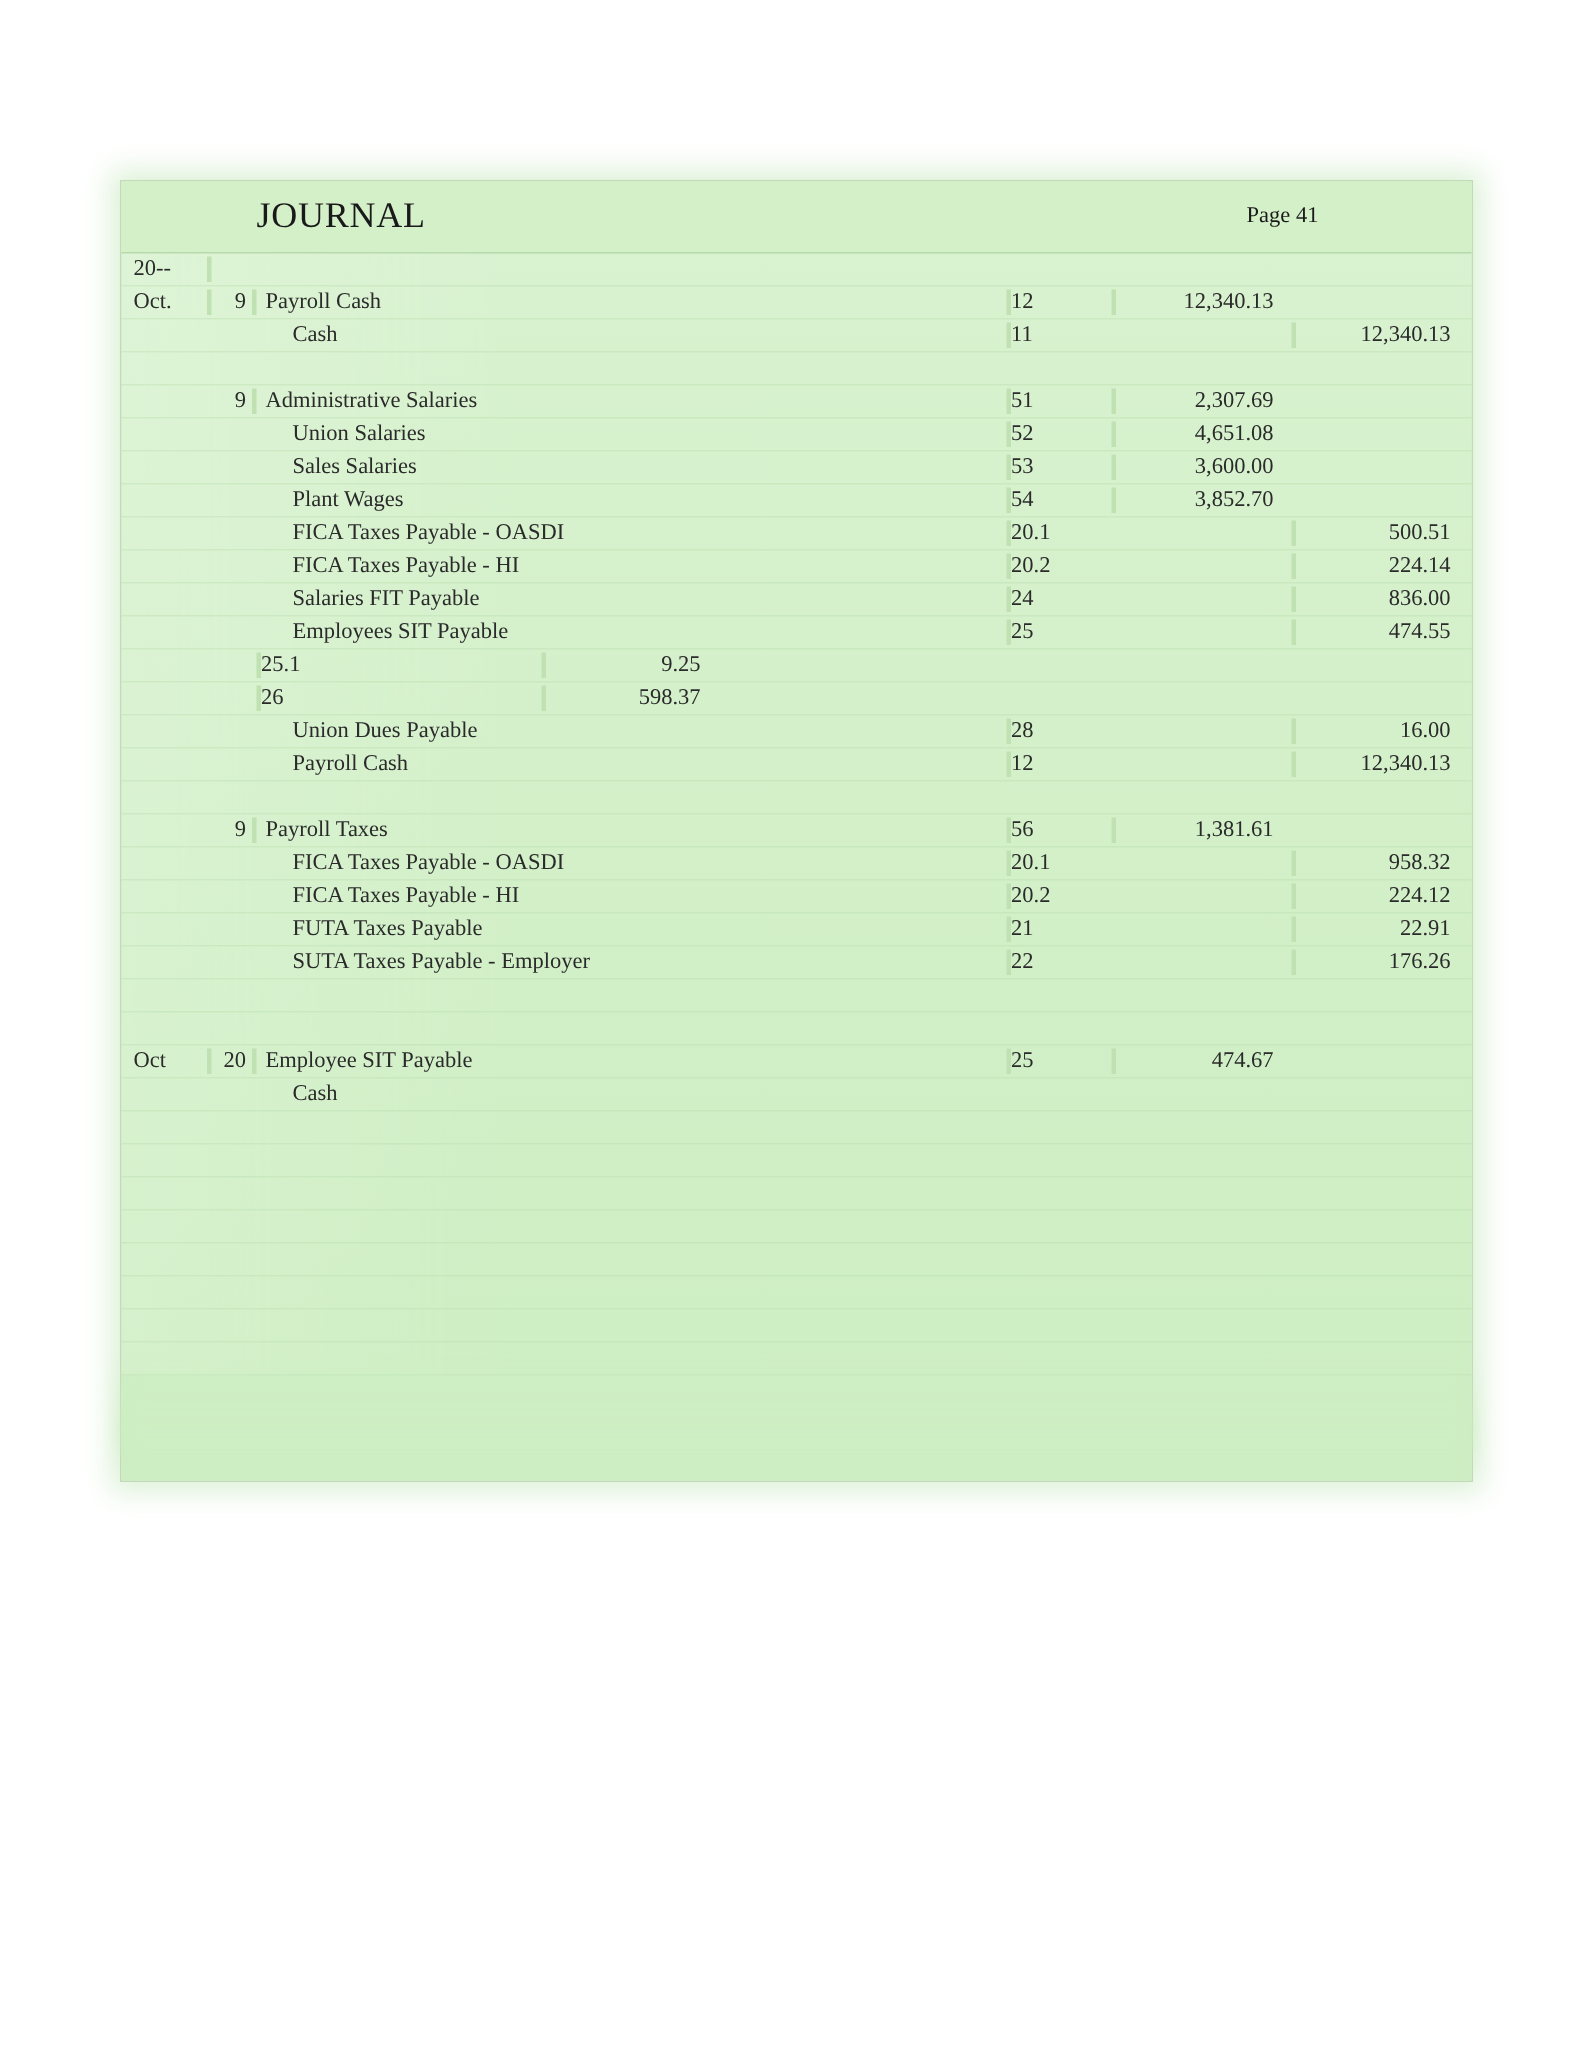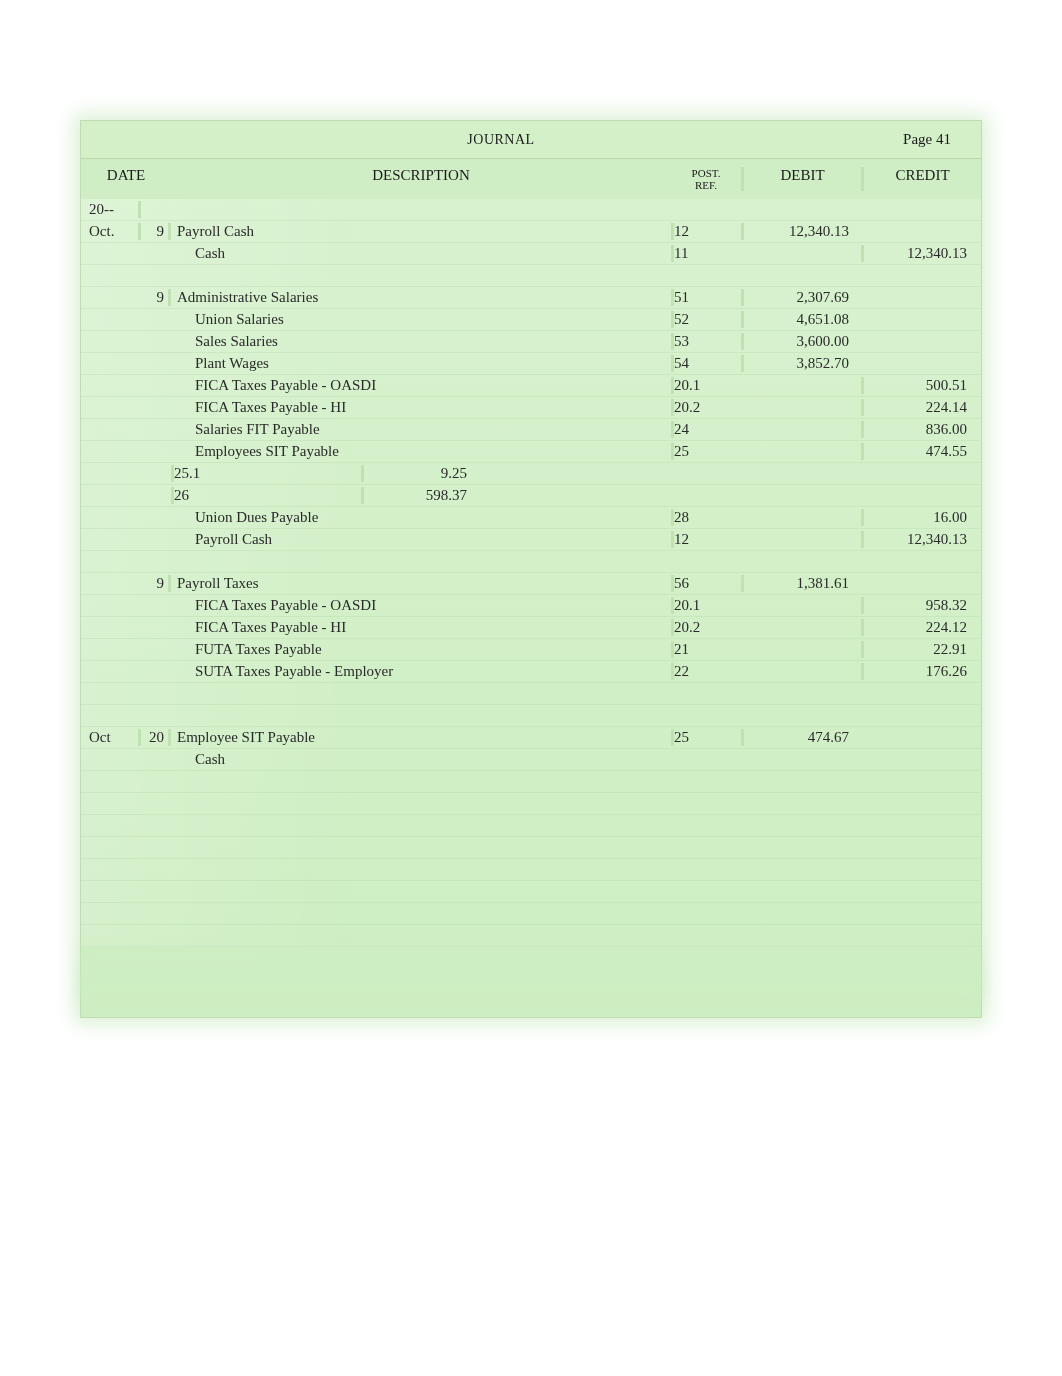--- a/index.html
+++ b/index.html
@@ -21,27 +21,27 @@
     .journal-header {
       display: flex;
       align-items: center;
       padding: 10px 30px;
       background: #d4f0c9;
       border-bottom: 1px solid #b8d9ac;
     }
     .journal-title-spacer { width: 60px; }
     .journal-title {
       flex: 1;
-      text-align: center;
-      font-size: 14px;
+      text-align: left;
+      font-size: 24px;
       letter-spacing: 0.5px;
     }
     .journal-page {
       width: 120px;
-      text-align: right;
+      text-align: left;
       font-size: 15px;
     }
     .col-headers {
       display: flex;
       padding: 8px 0 8px 0;
       background: #d0eec5;
       font-size: 13px;
     }
     .col-headers .date-h   { width: 90px; text-align: center; font-size: 15px;}
     .col-headers .desc-h   { flex: 1; text-align: center; font-size: 15px;}
@@ -81,30 +81,20 @@
 
   <div class="journal-header">
     <div class="journal-title-spacer"></div>
     <div class="journal-title">JOURNAL</div>
     <div class="journal-page">
       <span>Page</span>
       <span>41</span>
     </div>
   </div>
 
-  <div class="col-headers">
-    <div class="date-h">DATE</div>
-    <div class="desc-h">DESCRIPTION</div>
-    <div class="pr-h">
-      <span>POST.</span><br>
-      <span>REF.</span>
-    </div>
-    <div class="debit-h">DEBIT</div>
-    <div class="credit-h">CREDIT</div>
-  </div>
 
   <div id="rows">
       <div class="row">
         <div class="c-date">20--</div>
         <div class="c-day"></div>
         <div class="c-desc indent-0"></div>
         <div class="c-pr"></div>
         <div class="c-debit"></div>
         <div class="c-credit"></div>
       </div>

